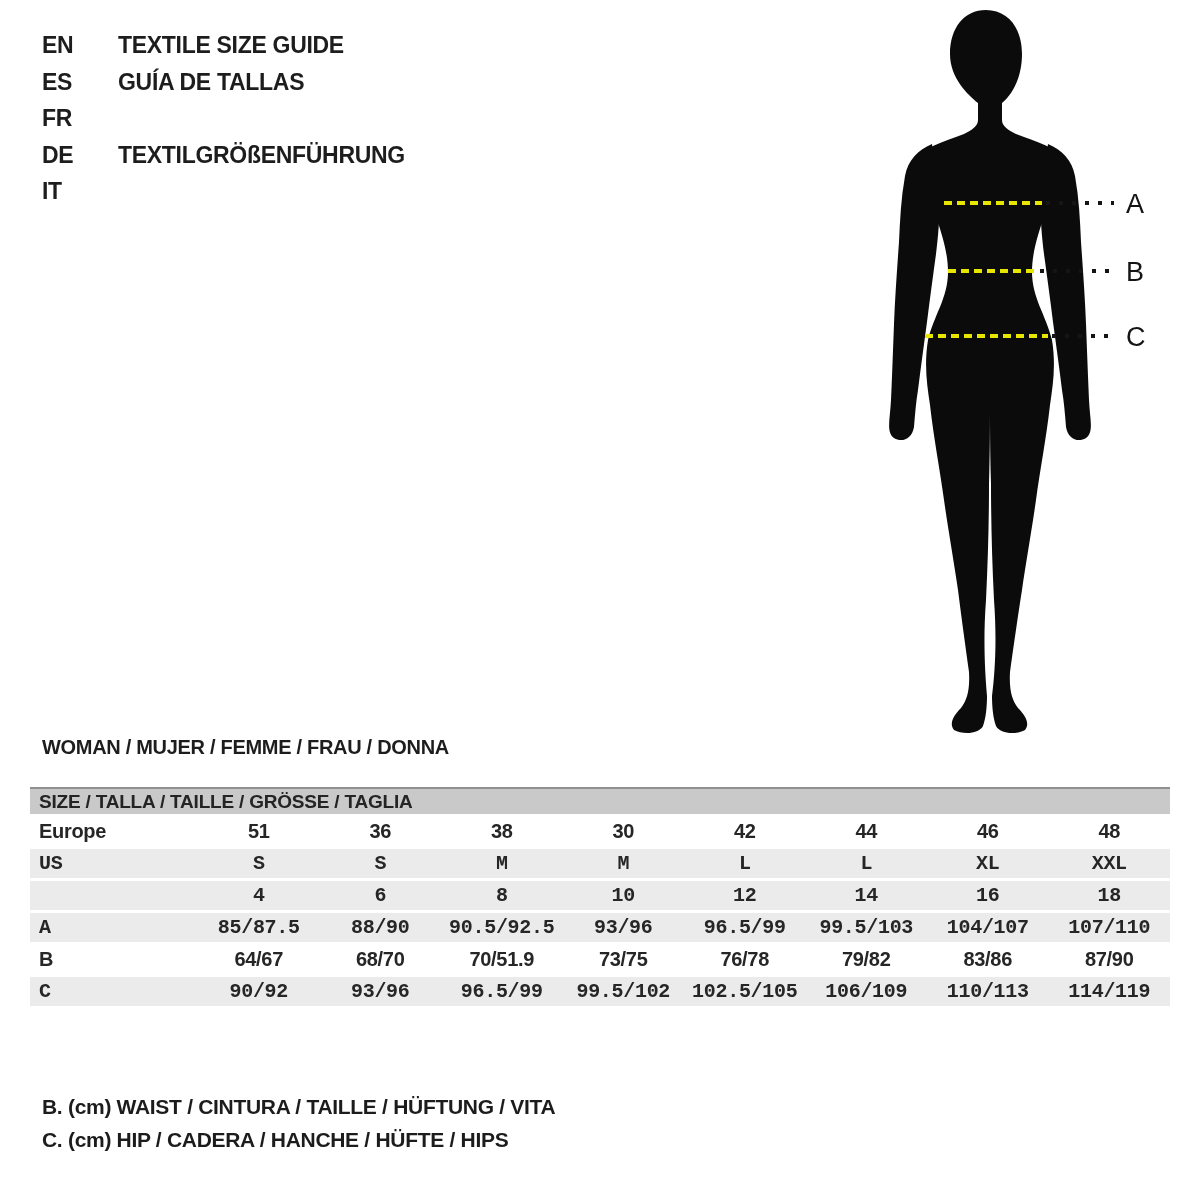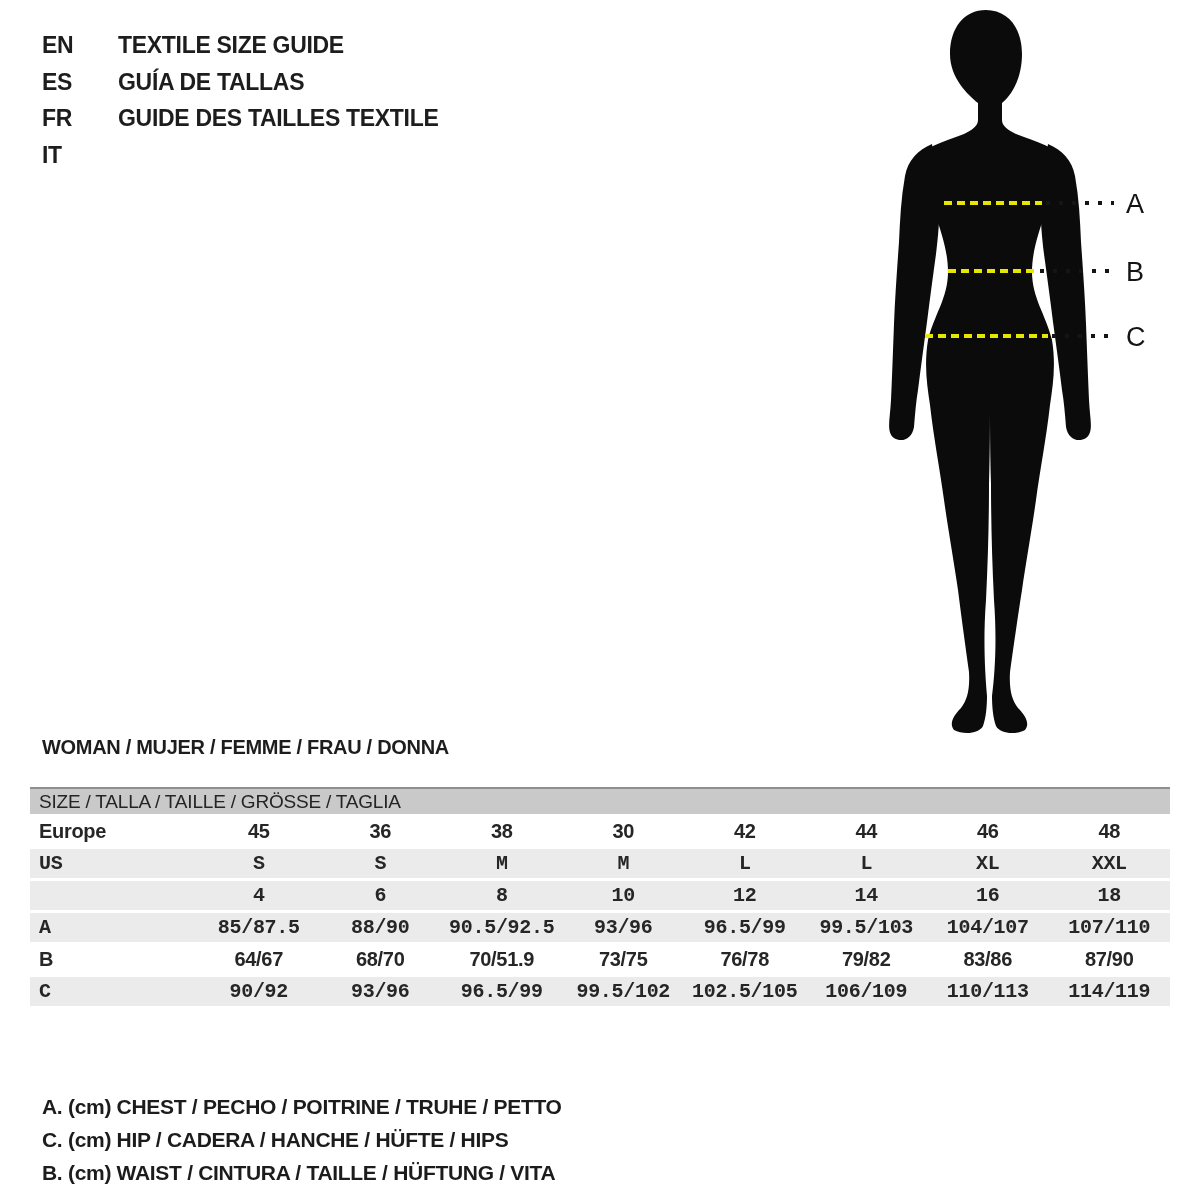--- a/index.html
+++ b/index.html
@@ -18,21 +18,21 @@
   .ydash{stroke:var(--dash,#e6e600);stroke-width:4;stroke-dasharray:8 5;fill:none;}
   .bdot{stroke:#151515;stroke-width:4;stroke-dasharray:4 9;fill:none;}
   .mlabel{font-family:"Liberation Sans",sans-serif;font-size:27px;fill:#141414;}
   
   .section-title{position:absolute;left:42px;top:736px;font-size:20px;font-weight:bold;letter-spacing:-0.3px;}
   
   .table-wrap{position:absolute;left:30px;top:787px;width:1140px;}
   .table-header{
     height:25px;line-height:25px;background:var(--hdrbg,#c9c9c9);
     border-top:2px solid #8f8f8f;padding-left:9px;
-    font-size:19px;font-weight:normal;letter-spacing:-0.2px;color:#242424;
+    font-size:19px;font-weight:bold;letter-spacing:-0.2px;color:#242424;
   }
   table.sizes{width:100%;border-collapse:separate;border-spacing:0 3px;table-layout:fixed;}
   table.sizes td{
     height:29px;padding:0;font-size:20px;font-weight:bold;letter-spacing:-0.3px;
     text-align:center;color:#262626;vertical-align:middle;white-space:nowrap;
   }
   table.sizes td.rowlabel{text-align:left;padding-left:9px;margin-top:44px;}
   tr.striped td{background:var(--stripebg,#ebebeb);font-family:Liberation Mono, monospace;}
   
   .legend{position:absolute;left:42px;top:1090px;}
@@ -47,21 +47,24 @@
       <div class="lang-row">
         <span class="lang-code">EN</span>
         <span class="lang-text">TEXTILE SIZE GUIDE</span>
       </div>
       <div class="lang-row">
         <span class="lang-code">ES</span>
         <span class="lang-text">GUÍA DE TALLAS</span>
       </div>
       <div class="lang-row">
         <span class="lang-code">FR</span>
-        <span class="lang-text">GUIDE DES TAILLES TEXTILE</span>
+      </div>
+      <div class="lang-row">
+        <span class="lang-code">DE</span>
+        <span class="lang-text">TEXTILGRÖßENFÜHRUNG</span>
       </div>
       <div class="lang-row">
         <span class="lang-code">IT</span>
       </div>
     </div>
 
   <div class="figure-wrap">
     <svg viewBox="880 0 320 745" width="320" height="745" xmlns="http://www.w3.org/2000/svg">
 
       <path class="sil" d="
@@ -162,21 +165,21 @@
           <col>
           <col>
           <col>
           <col>
           <col>
           <col>
       </colgroup>
       <tbody id="size-tbody">
           <tr>
             <td class="rowlabel">Europe</td>
-            <td>45</td>
+            <td>51</td>
             <td>36</td>
             <td>38</td>
             <td>30</td>
             <td>42</td>
             <td>44</td>
             <td>46</td>
             <td>48</td>
           </tr>
           <tr class="striped">
             <td class="rowlabel">US</td>
@@ -231,18 +234,17 @@
             <td>102.5/105</td>
             <td>106/109</td>
             <td>110/113</td>
             <td>114/119</td>
           </tr>
         </tbody>
     </table>
   </div>
 
   <div class="legend" id="legend-block">
-      <div class="legend-line">A. (cm) CHEST / PECHO / POITRINE / TRUHE / PETTO</div>
+      <div class="legend-line">B. (cm) WAIST / CINTURA / TAILLE / HÜFTUNG / VITA</div>
       <div class="legend-line">C. (cm) HIP / CADERA / HANCHE / HÜFTE / HIPS</div>
-      <div class="legend-line">B. (cm) WAIST / CINTURA / TAILLE / HÜFTUNG / VITA</div>
     </div>
 
 </div>
 
 </body></html>

